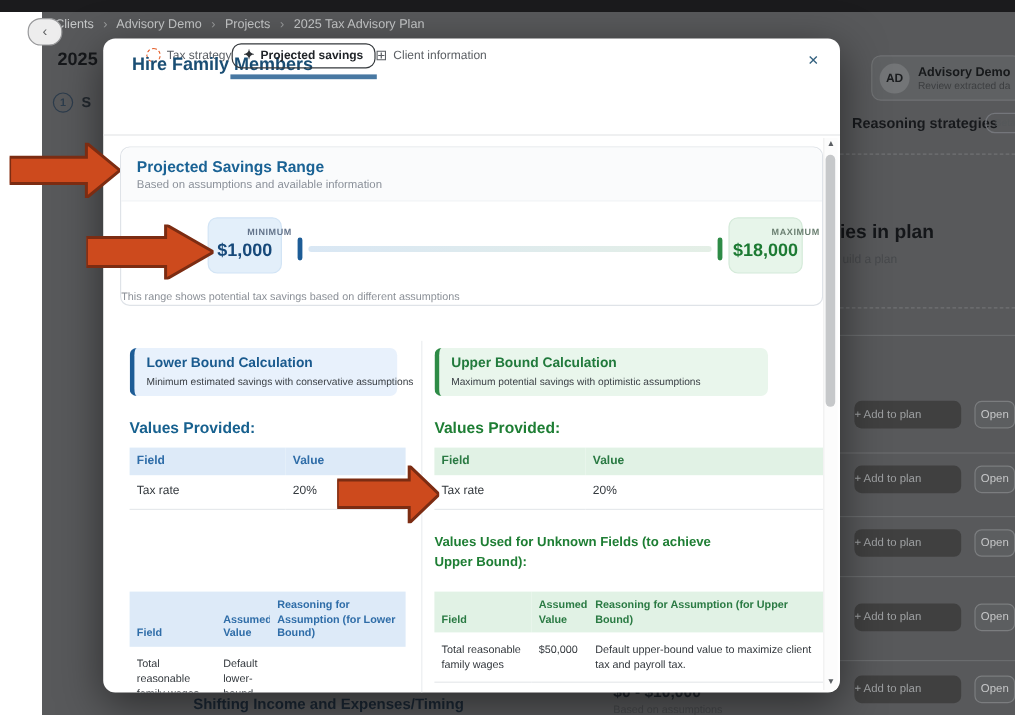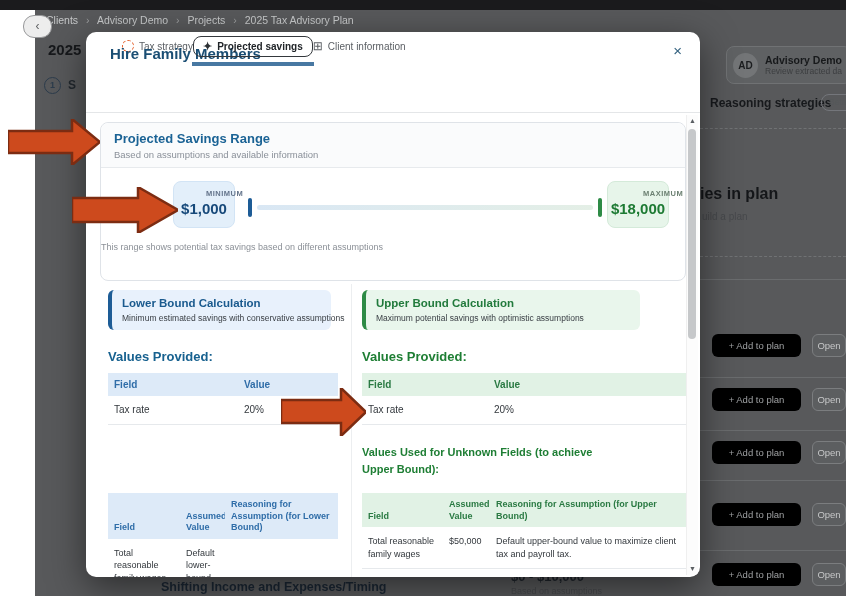--- a/index.html
+++ b/index.html
@@ -26,22 +26,22 @@
   .acct-name{font-size:10.5px;font-weight:bold;color:#17191b;white-space:nowrap;}
   .acct-sub{font-size:8.5px;color:#3c3e40;white-space:nowrap;}
   .impl-title{left:710px;top:96px;font-size:12px;font-weight:bold;color:#17191c;z-index:2;}
   .beta-badge{left:821px;top:94px;height:15px;padding:0 7px;border:1px solid #74767b;border-radius:8px;
     font-size:8.5px;color:#55585a;line-height:15px;z-index:2;}
   .bg-line{left:700px;width:146px;height:0;z-index:2;}
   .dashed{border-top:1px dashed #707274;}
   .solid{border-top:1px solid #6a6c6e;}
   .empty-title{left:700px;top:185px;font-size:16px;font-weight:bold;color:#141619;z-index:2;}
   .empty-sub{left:702px;top:211px;font-size:10px;color:#47494c;z-index:2;}
-  .add-btn{left:712px;width:89px;height:23px;background:#000000;border-radius:6px;color:#9fa1a3;
-    font-size:9.5px;text-align:center;line-height:23px;z-index:2;}
+  .add-btn{left:712px;width:89px;height:23px;background:#404040;border-radius:6px;color:#9fa1a3;
+    font-size:9.5px;line-height:23px;z-index:2;}
   .open-btn{left:812px;width:34px;height:23px;background:#5c5e60;border:1px solid #7b7d7f;border-radius:6px;
     color:#c6c7c8;font-size:9.5px;text-align:center;line-height:21px;box-sizing:border-box;z-index:2;}
   .foot-name{left:161px;top:580px;font-size:12.5px;font-weight:bold;color:#1b2734;z-index:2;}
   .foot-range{left:511px;top:569px;font-size:13px;font-weight:bold;color:#1f252c;z-index:2;}
   .foot-note{left:511px;top:586px;font-size:9px;color:#46484b;z-index:2;}
 
   
   .modal{left:86px;top:32px;width:614px;height:545px;background:#fff;border-radius:10px;
     box-shadow:0 10px 36px rgba(0,0,0,.5);z-index:10;overflow:hidden;}
   .m-title{left:24px;top:13px;font-size:15px;font-weight:bold;color:#1a4e74;}
@@ -49,21 +49,21 @@
   .tabs{left:24px;top:44px;display:flex;align-items:center;height:28px;padding-left:36px;}
   .tab{display:flex;align-items:center;gap:5px;font-size:10px;color:#5a5e63;cursor:pointer;}
   .tab-active{position:relative;border:1.5px solid #34383c;border-radius:8px;padding:4px 9px;
     color:#202428;font-weight:bold;}
   .tab-active::after{content:"";position:absolute;left:-2px;right:-2px;top:calc(100% + 6px);height:4px;background:#4878a2;}
   .ic-progress{width:10px;height:10px;border:1.6px dashed #e45f2b;border-radius:50%;}
   .ic-sparkle{font-size:11px;color:#2b2f33;line-height:10px;}
   .ic-grid{font-size:12px;color:#5a5e63;line-height:10px;}
   .m-divider{left:0;right:0;top:80px;border-top:1px solid #e4e6e8;}
 
-  .range-card{left:14px;top:90px;width:586px;height:159px;border:1px solid #dfe3e8;border-radius:8px;box-sizing:border-box;}
+  .range-card{left:14px;top:90px;width:586px;height:133px;border:1px solid #dfe3e8;border-radius:8px;box-sizing:border-box;}
   .rc-head{padding:8px 13px 7px;background:#fafbfc;border-bottom:1px solid #e7eaed;border-radius:8px 8px 0 0;}
   .rc-title{font-size:13px;font-weight:bold;color:#1b6395;}
   .rc-sub{font-size:9.5px;color:#8a9099;margin-top:3px;}
   .rc-body{position:relative;height:108px;}
   .minmax{border-radius:8px;text-align:center;width:62px;height:47px;box-sizing:border-box;padding-top:7px;}
   .min-box{left:72px;top:13px;background:#e3effa;border:1px solid #d2e4f5;}
   .max-box{left:506px;top:13px;background:#e7f5ea;border:1px solid #d4ead9;}
   .mm-label{font-size:7.5px;font-weight:bold;letter-spacing:.5px;}
   .min-box .mm-label{color:#64748b;margin-left:32px;} .max-box .mm-label{color:#6c8072;margin-left:35px;}
   .mm-value{font-size:15px;font-weight:bold;margin-top:2px;}

